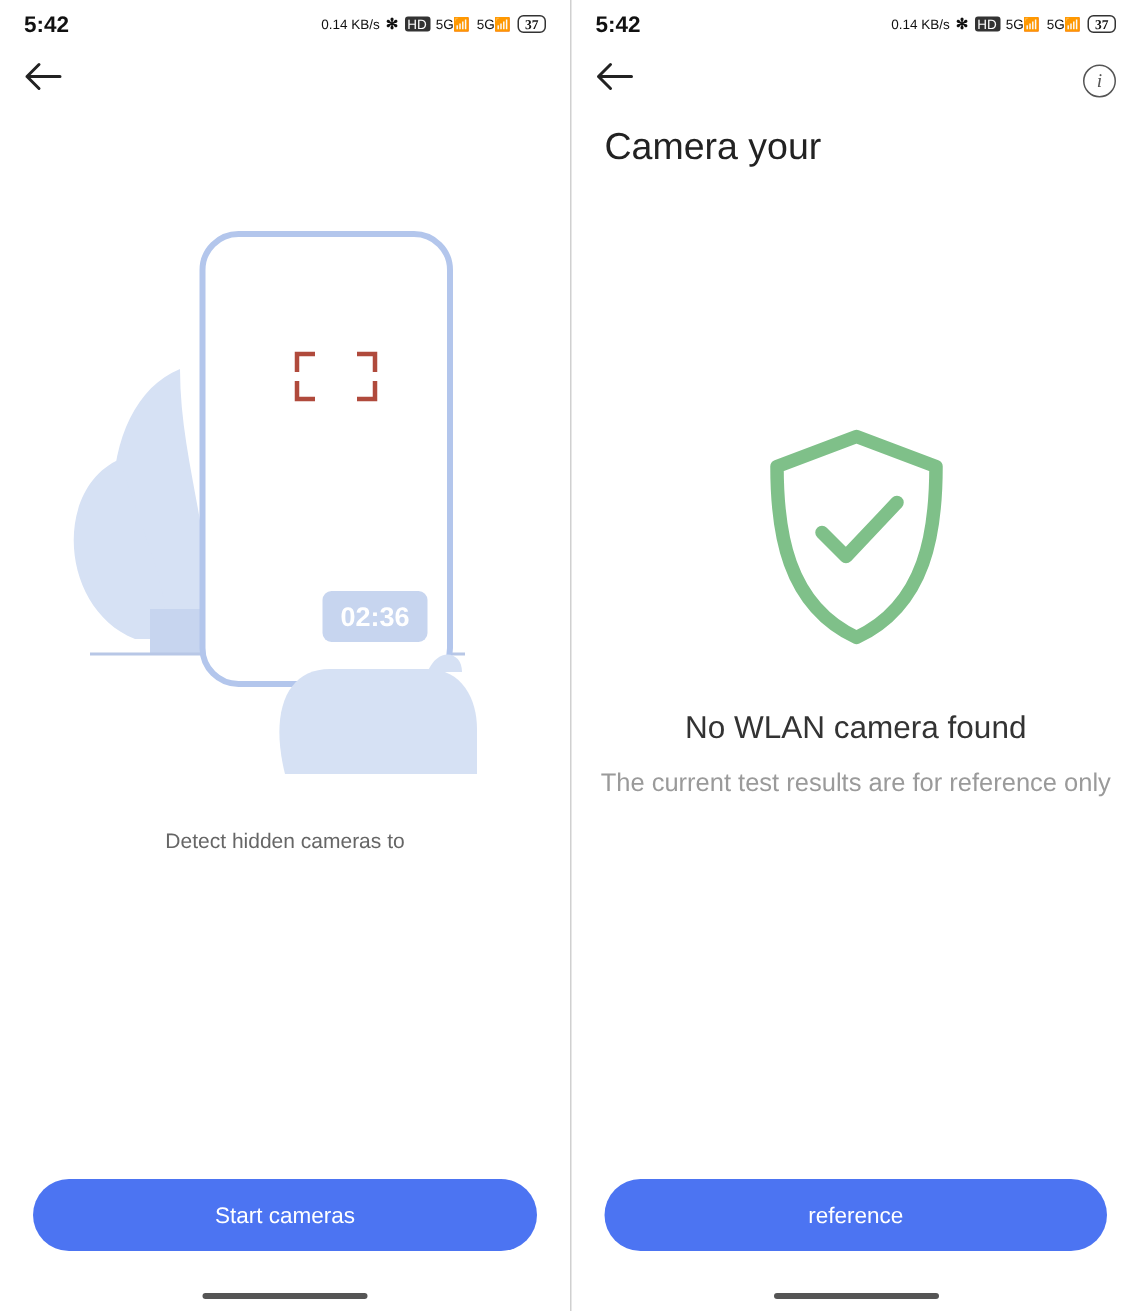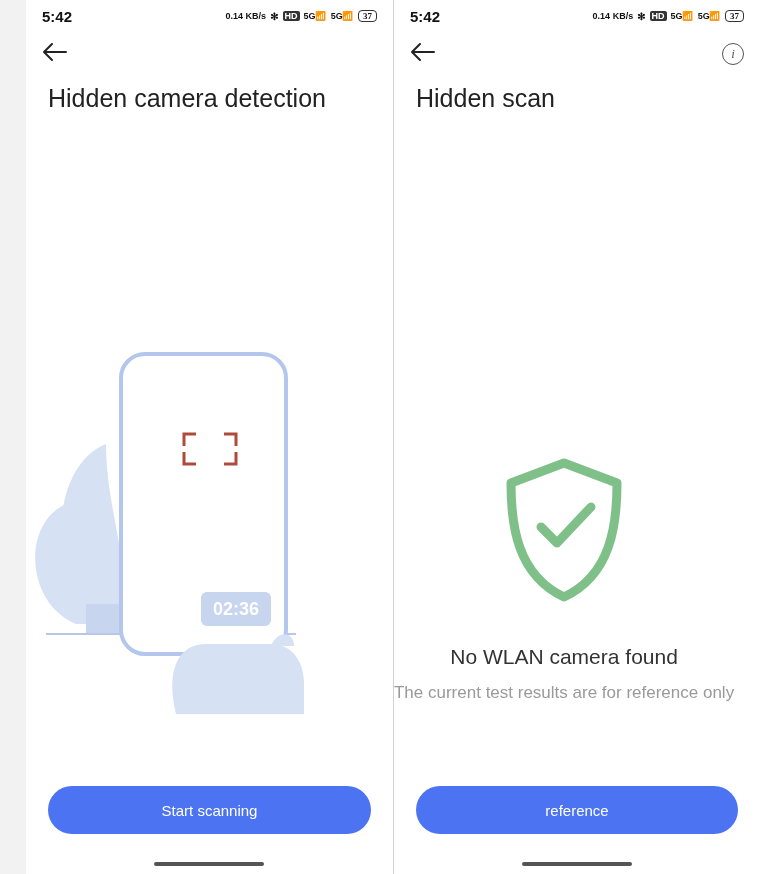--- a/index.html
+++ b/index.html
@@ -1,31 +1,31 @@
 <!DOCTYPE html>
 <html><head>
 <meta charset="utf-8">
 <style>
   * { box-sizing: border-box; margin: 0; padding: 0; }
   html, body { width: 760px; height: 874px; font-family: -apple-system, Helvetica, Arial, sans-serif; background: #f2f2f2; }
-  .wrap { display: flex; width: 760px; height: 874px; padding-left: 26px; }
+  .wrap { display: flex; width: 760px; height: 874px; }
   .phone {
     width: 380px; height: 874px; background: #ffffff;
     display: flex; flex-direction: column; position: relative;
     border-left: 1px solid #d0d0d0;
   }
   .phone:first-child { border-left: none; }
   
   .status-bar {
     height: 32px; display: flex; align-items: center; justify-content: space-between;
     padding: 0 16px; font-size: 14px; font-weight: 600; color: #111;
   }
   .status-left { font-size: 15px; }
   .status-right { display: flex; align-items: center; gap: 4px; font-size: 10px; }
-  .status-chip { font-size: 9px; font-weight: 700; }
+  .status-chip { font-size: 9px; font-weight: 400; }
   .status-battery {
     border: 1.5px solid #333; border-radius: 4px; padding: 0 4px; font-size: 9px;
     position: relative;
     font-family: Liberation Serif, serif;
   }
   
   .nav-row {
     height: 44px; display: flex; align-items: center; justify-content: space-between;
     padding: 0 16px;
   }
@@ -34,21 +34,21 @@
     width: 22px; height: 22px; border: 1.5px solid #555; border-radius: 50%;
     display: flex; align-items: center; justify-content: center;
     font-size: 13px; color: #555; cursor: pointer; font-family: Georgia, serif; font-style: italic;
   }
   
   .page-title {
     font-size: 25px; font-weight: 400; color: #222;
     padding: 8px 22px 0 22px;
   }
   
-  .main { flex: 1; display: flex; align-items: center; }
+  .main { flex: 1; display: flex; flex-direction: column; align-items: center; }
   
   .illus {
     margin-top: 60px; width: 300px; height: 380px;
     display:flex; align-items:center; justify-content:center;
   }
   .desc-block { text-align: center; margin-top: 30px; }
   .desc-line { font-size: 14px; color: #666; line-height: 2; }
   
   .shield-wrap { margin-top: 170px; display:flex; flex-direction:column; align-items:center; }
   .result-title { font-size: 21px; color: #333; margin-top: 36px; }
@@ -86,21 +86,20 @@
 
     <div class="nav-row">
       <span class="back-arrow">
         <svg width="26" height="20" viewBox="0 0 26 20">
             <path d="M10 2 L2 10 L10 18 M2 10 H24" stroke="#222" stroke-width="2" fill="none" stroke-linecap="round" stroke-linejoin="round"></path>
           </svg>
       </span>
       <span></span>
     </div>
 
-    <div class="page-title">Hidden camera detection</div>
 
     <div class="main">
       <div class="illus">
         <svg width="300" height="380" viewBox="0 0 300 380">
 
           <path d="M60 280 C20 220 30 130 80 110 C80 180 110 240 90 280 Z" fill="#d6e1f4"></path>
           <path d="M50 290 C0 270 -5 190 40 170 C55 220 75 260 70 290 Z" fill="#d6e1f4"></path>
           <rect x="60" y="270" width="40" height="30" fill="#c7d5ef"></rect>
           <line x1="20" y1="300" x2="270" y2="300" stroke="#b8c7e6" stroke-width="2"></line>
 
@@ -115,25 +114,26 @@
 
           <rect x="175" y="258" width="70" height="34" rx="6" fill="#c7d5ef"></rect>
           <text x="210" y="281" text-anchor="middle" fill="#fff" font-size="18" font-family="Arial" font-weight="600">02:36</text>
 
           <path d="M150 380 C140 340 150 310 180 310 L245 310 C268 310 278 330 278 350 L278 380 Z" fill="#d6e1f4"></path>
           <path d="M245 312 C252 295 268 298 268 312" fill="#d6e1f4"></path>
         </svg>
       </div>
 
       <div class="desc-block">
+        <div class="desc-line">Detect hidden cameras to</div>
       </div>
     </div>
 
     <button class="primary-btn">
-      <span>Start scanning</span>
+      <span>Start cameras</span>
     </button>
     <div class="home-indicator"></div>
   </div>
 
   <div class="phone">
     <div class="status-bar">
       <span class="status-left">5:42</span>
       <span class="status-right">
         <span class="status-chip">0.14 KB/s</span>
         <span>✻</span>
@@ -146,21 +146,21 @@
 
     <div class="nav-row">
       <span class="back-arrow">
         <svg width="26" height="20" viewBox="0 0 26 20">
             <path d="M10 2 L2 10 L10 18 M2 10 H24" stroke="#222" stroke-width="2" fill="none" stroke-linecap="round" stroke-linejoin="round"></path>
           </svg>
       </span>
       <span class="info-circle">i</span>
     </div>
 
-    <div class="page-title">Hidden scan</div>
+    <div class="page-title">Camera your</div>
 
     <div class="main">
       <div class="shield-wrap">
         <span>
           <svg width="130" height="150" viewBox="0 0 130 150">
             <path d="M65 8 L118 28 C118 70 112 120 65 142 C18 120 12 70 12 28 Z" fill="none" stroke="#7fc089" stroke-width="9" stroke-linejoin="round"></path>
             <path d="M42 72 L58 88 L92 52" fill="none" stroke="#7fc089" stroke-width="9" stroke-linecap="round" stroke-linejoin="round"></path>
           </svg>
         </span>
         <div class="result-title">No WLAN camera found</div>

